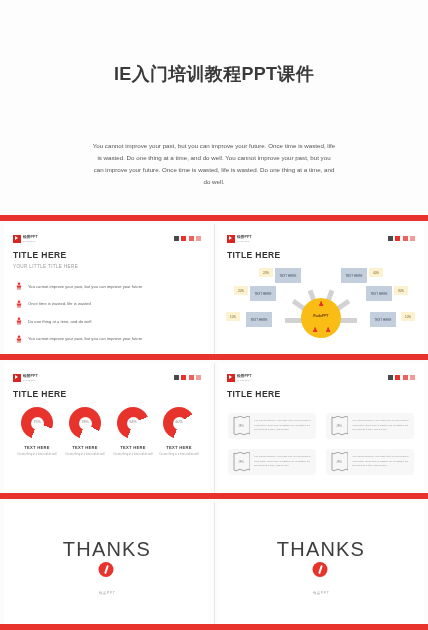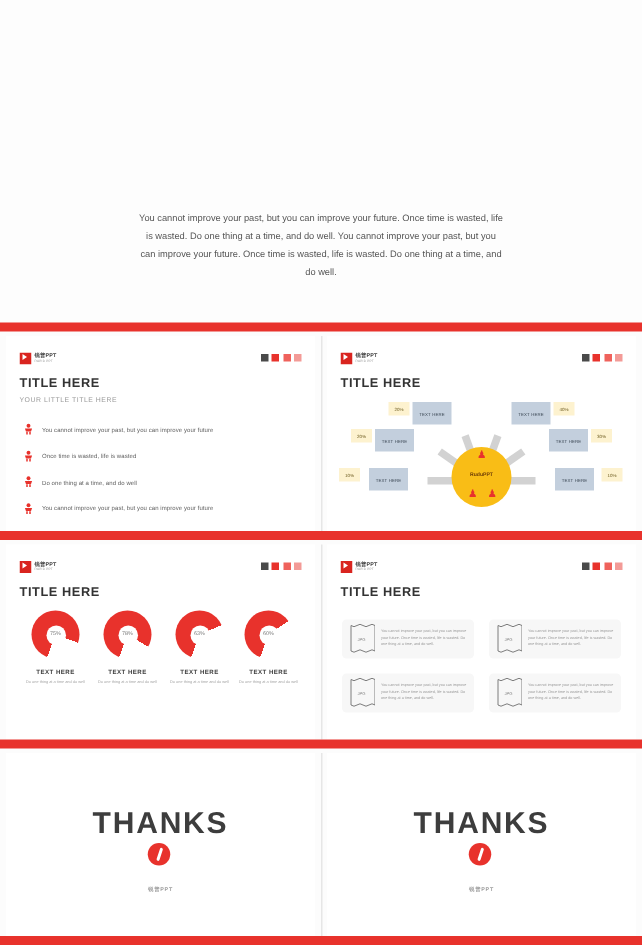--- a/index.html
+++ b/index.html
@@ -73,36 +73,37 @@
   .cards{position:absolute;left:10px;top:50px;width:186px;}
   .card{position:absolute;width:88px;height:26px;background:#f7f7f7;border-radius:3px;
     display:flex;align-items:center;}
   .card-ico{width:18px;height:20px;flex:none;margin-left:4px;position:relative;}
   .card-ico svg{display:block;}
   .card-ico span{position:absolute;left:0;top:8px;width:18px;text-align:center;
     font-size:2.8px;color:#8a8a8a;}
   .card-txt{font-size:2.5px;color:#9a9a9a;line-height:1.75;margin-left:4px;width:58px;}
 
   
-  .thanks{position:absolute;top:0;width:206px;height:126px;background:#fff;font-weight:bold;}
+  .thanks{position:absolute;top:0;width:206px;height:126px;background:#fff;}
   .th-word{position:absolute;left:0;top:36px;width:206px;text-align:center;
     font-size:20px;color:#3d3d3d;letter-spacing:1.2px;}
   .th-dot{position:absolute;left:50%;top:60px;margin-left:-1px;width:15px;height:15px;
     border-radius:50%;background:#e8322c;transform:translateX(-50%);}
   .th-dot:after{content:"";position:absolute;left:6.6px;top:3px;width:1.6px;height:9px;
     background:#fff;transform:rotate(18deg);border-radius:1px;}
   .th-sub{position:absolute;left:0;top:89px;width:206px;text-align:center;
     font-size:3.6px;color:#9e9e9e;letter-spacing:.5px;}
 </style>
 </head>
 <body>
 
 <div class="page">
 
   <div class="cover">
+    <div class="cover-title">IE入门培训教程PPT课件</div>
     <div class="cover-body">You cannot improve your past, but you can improve your future. Once time is wasted, life is wasted. Do one thing at a time, and do well. You cannot improve your past, but you can improve your future. Once time is wasted, life is wasted. Do one thing at a time, and do well.</div>
   </div>
 
   <div class="band" style="top:215px;"></div>
 
   <div class="slide left" style="top:224px;height:130px;">
     <div class="logo">
       <div class="logo-mark"></div>
       <div class="logo-txt">
         <div class="logo-t1">锐普PPT</div>

